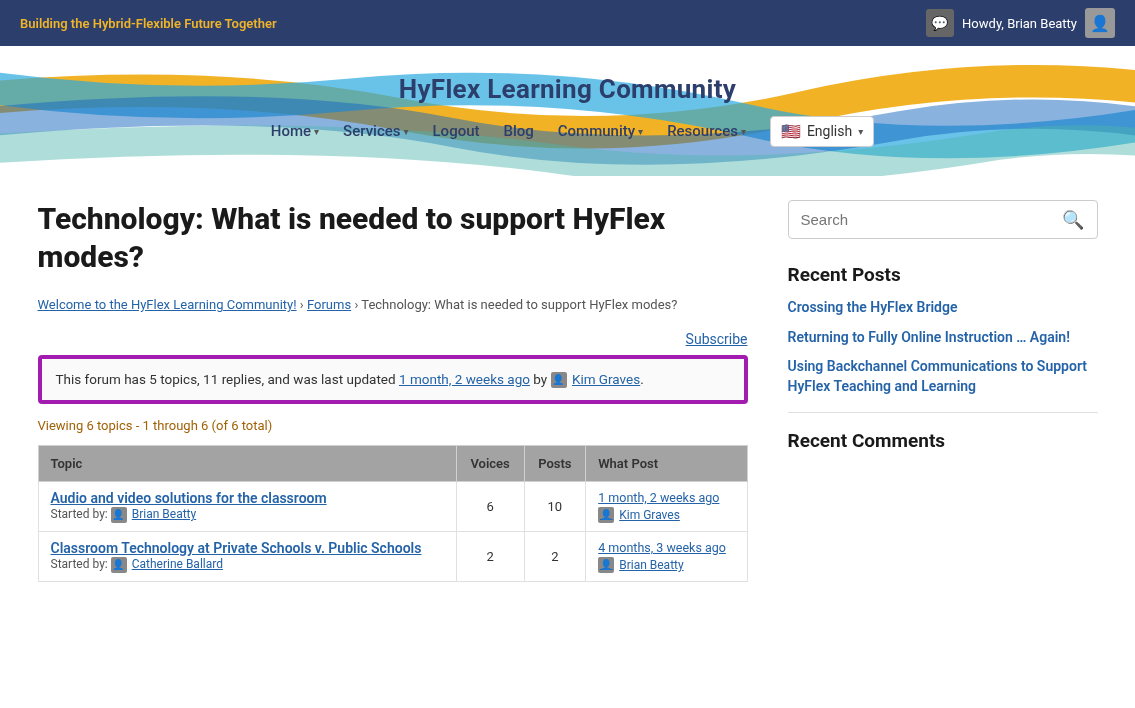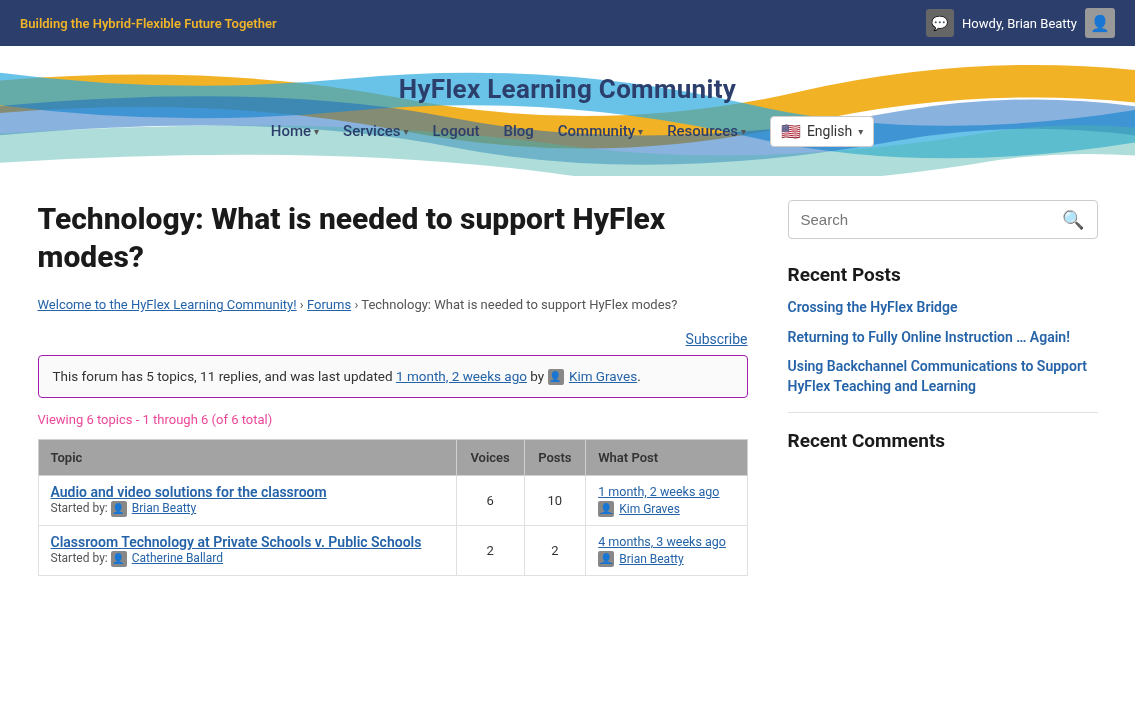--- a/index.html
+++ b/index.html
@@ -122,21 +122,21 @@
       line-height: 1.5;
     }
     .breadcrumb a { color: #2563a8; text-decoration: underline; }
 
     
     .subscribe-wrap { text-align: right; margin-bottom: 8px; }
     .subscribe-link { color: #2563a8; text-decoration: underline; font-size: 14px; cursor: pointer; margin-left: 8px; }
 
     
     .forum-info-box {
-      border: 1px solid #a21caf;
+      border: 4px solid #a21caf;
       border-radius: 4px;
       padding: 12px 14px;
       font-size: 13.5px;
       color: #333;
       margin-bottom: 14px;
       background: #fafafa;
     }
     .forum-info-box a { color: #2563a8; text-decoration: underline; }
     .mini-avatar {
       display: inline-block;
@@ -145,21 +145,21 @@
       border-radius: 2px;
       margin-right: 2px;
       vertical-align: middle;
       font-size: 10px;
       text-align: center;
       line-height: 16px;
       color: #fff;
     }
 
     
-    .viewing-info { font-size: 13px; color: #ec4899; margin-bottom: 12px; }
+    .viewing-info { font-size: 13px; color: #a16207; margin-bottom: 12px; }
 
     
     .topics-table { width: 100%; border-collapse: collapse; }
     .topics-table thead tr {
       background: #a3a3a3;
     }
     .topics-table th {
       padding: 10px 12px;
       font-size: 13px;
       font-weight: 600;

